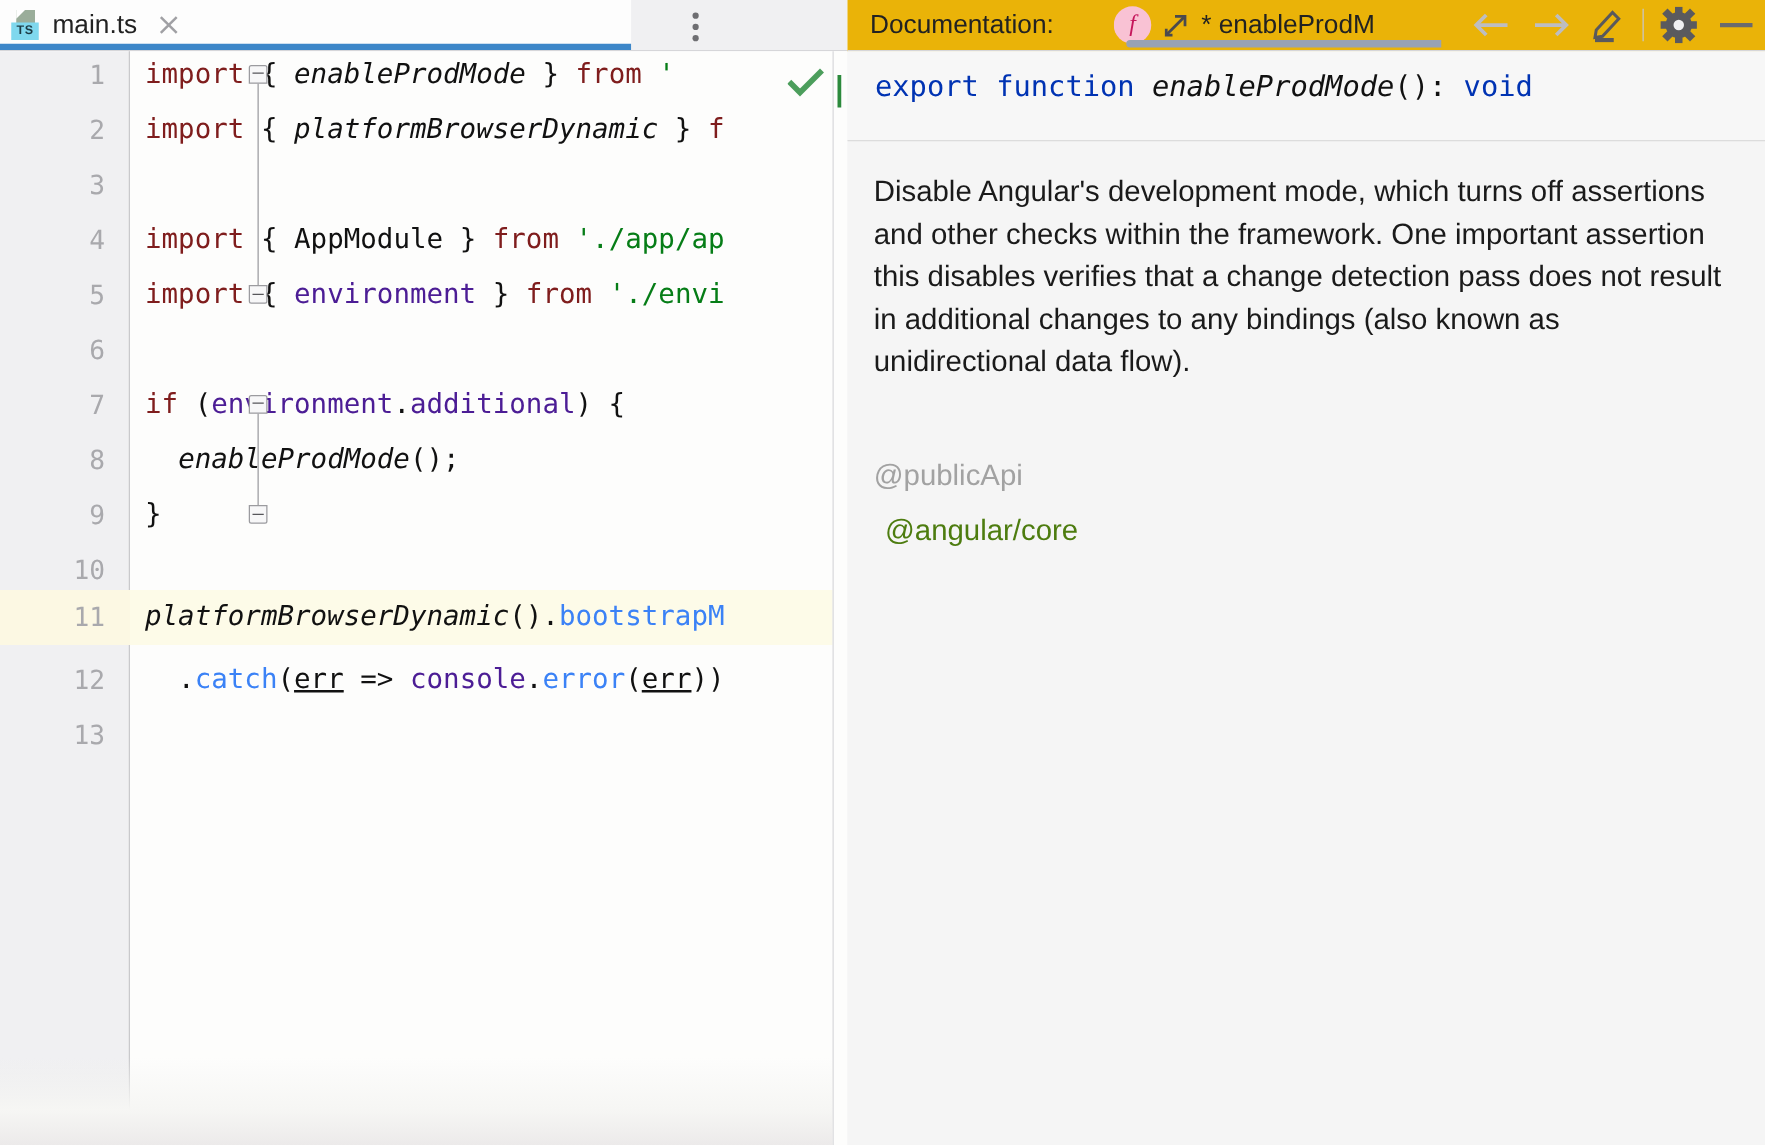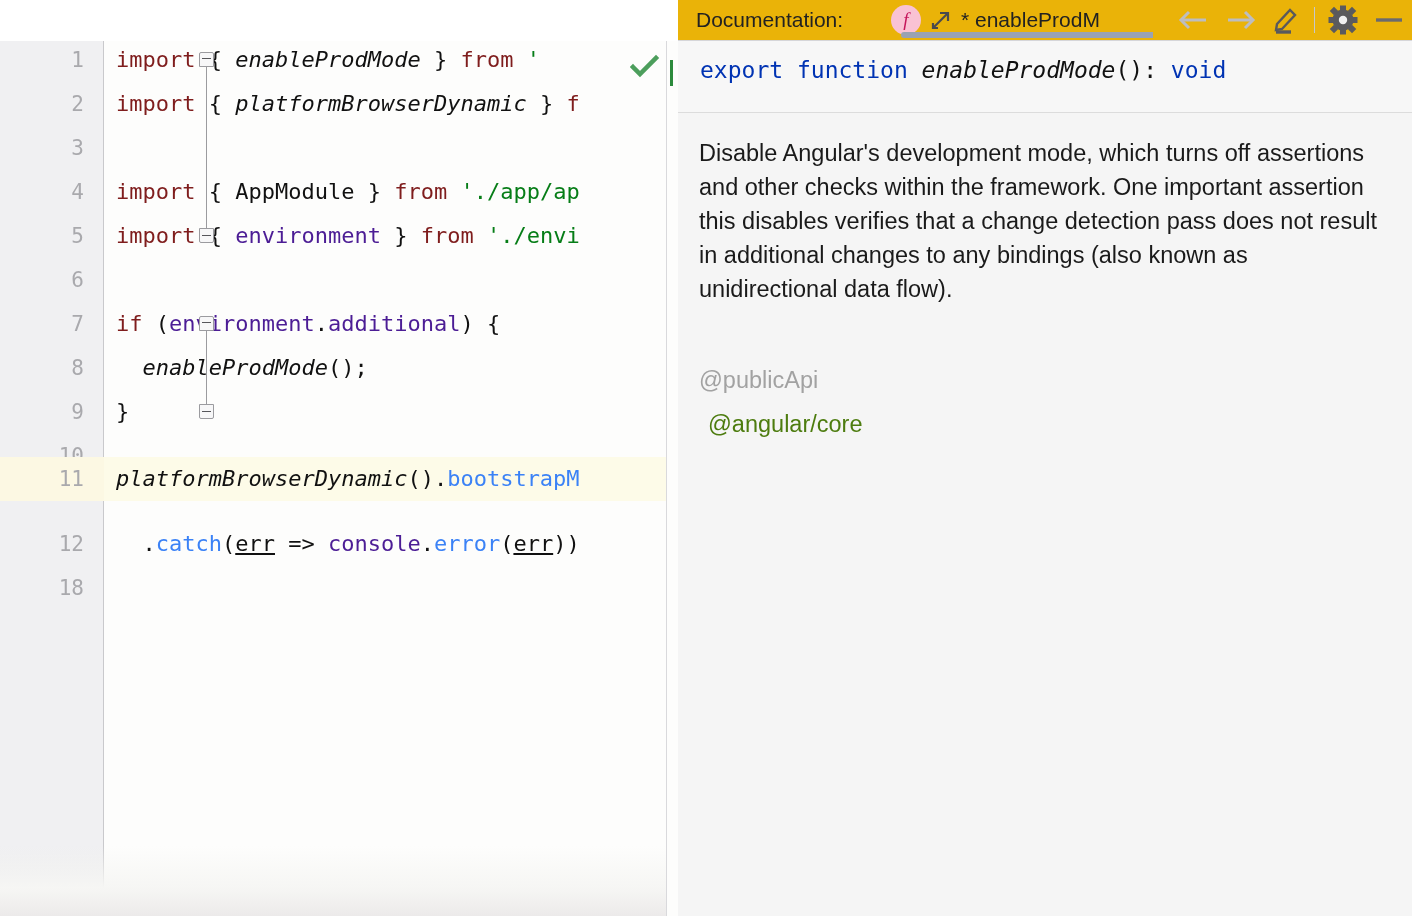--- a/index.html
+++ b/index.html
@@ -414,20 +414,41 @@
     color: #4d7c0f;
   }
 </style>
 </head>
 <body>
 
 <div id="app">
 
   <div class="editor-pane">
 
+    <div class="tab-strip">
+
+      <div class="file-tab">
+        <div class="ts-file-icon">
+          <div class="sheet"></div>
+          <div class="fold"></div>
+          <div class="ts-badge">TS</div>
+        </div>
+        <span class="tab-title">main.ts</span>
+        <span class="tab-close"></span>
+        <div class="tab-underline"></div>
+      </div>
+
+      <div class="tab-actions">
+        <div class="kebab">
+          <i></i>
+            <i></i>
+            <i></i>
+        </div>
+      </div>
+    </div>
 
     <div class="code-area">
       <div class="gutter"></div>
       <div class="code-lines" id="code-lines">
           <div class="row" style="top: -3px;">
             <div class="ln-bg"></div>
             <div class="ln">1</div>
             <div class="code"><span class="k">import</span><span class="pun"> </span><span class="pun">{</span><span class="pun"> </span><span class="fn">enableProdMode</span><span class="pun"> </span><span class="pun">}</span><span class="pun"> </span><span class="k">from</span><span class="pun"> </span><span class="st">'</span></div>
           </div>
           <div class="row" style="top: 41px;">
@@ -468,33 +489,33 @@
           <div class="row" style="top: 349px;">
             <div class="ln-bg"></div>
             <div class="ln">9</div>
             <div class="code"><span class="pun">}</span></div>
           </div>
           <div class="row" style="top: 393px;">
             <div class="ln-bg"></div>
             <div class="ln">10</div>
             <div class="code"></div>
           </div>
-          <div class="row current" style="top: 416px;">
+          <div class="row current" style="top: 431px;">
             <div class="ln-bg"></div>
             <div class="ln">11</div>
             <div class="code"><span class="fn">platformBrowserDynamic</span><span class="pun">().</span><span class="mth">bootstrapM</span></div>
           </div>
           <div class="row" style="top: 481px;">
             <div class="ln-bg"></div>
             <div class="ln">12</div>
             <div class="code"><span class="pun">  .</span><span class="mth">catch</span><span class="pun">(</span><span class="par">err</span><span class="pun"> =&gt; </span><span class="fld">console</span><span class="pun">.</span><span class="mth">error</span><span class="pun">(</span><span class="par">err</span><span class="pun">))</span></div>
           </div>
           <div class="row" style="top: 525px;">
             <div class="ln-bg"></div>
-            <div class="ln">18</div>
+            <div class="ln">13</div>
             <div class="code"></div>
           </div>
         </div>
       <div class="fold-col" id="fold-col">
           <div class="fold-marker top" style="top: 11px;">
             <div class="box"></div>
             <div class="minus"></div>
           </div>
           <div class="fold-marker bottom" style="top: 187px;">
             <div class="box"></div>

